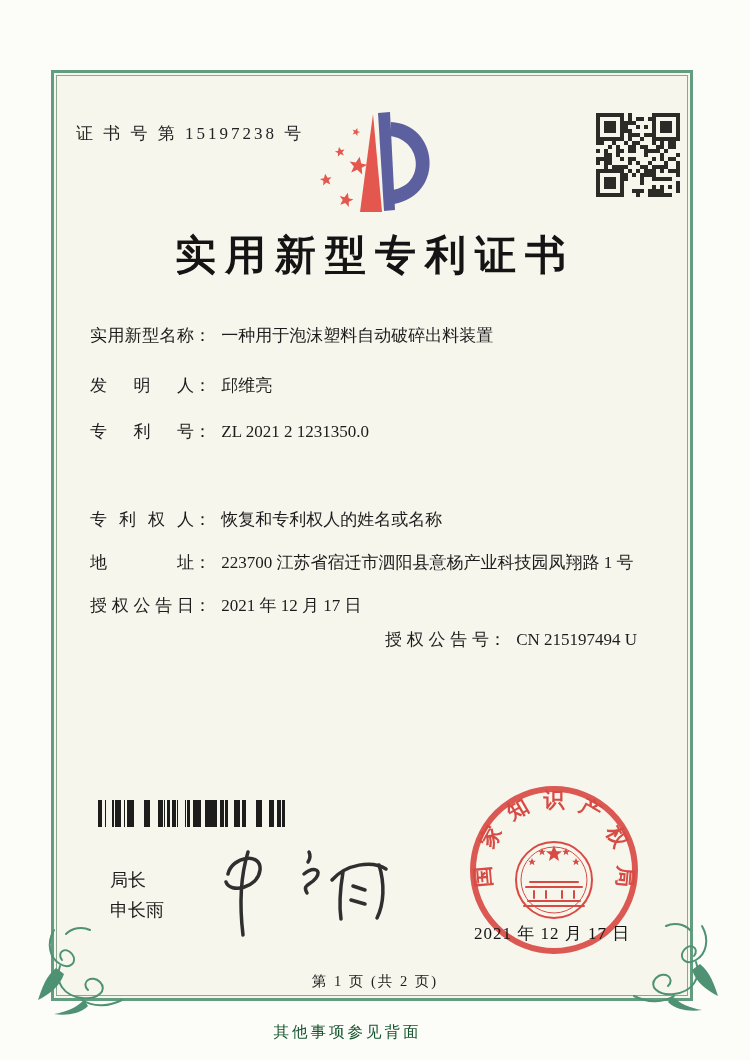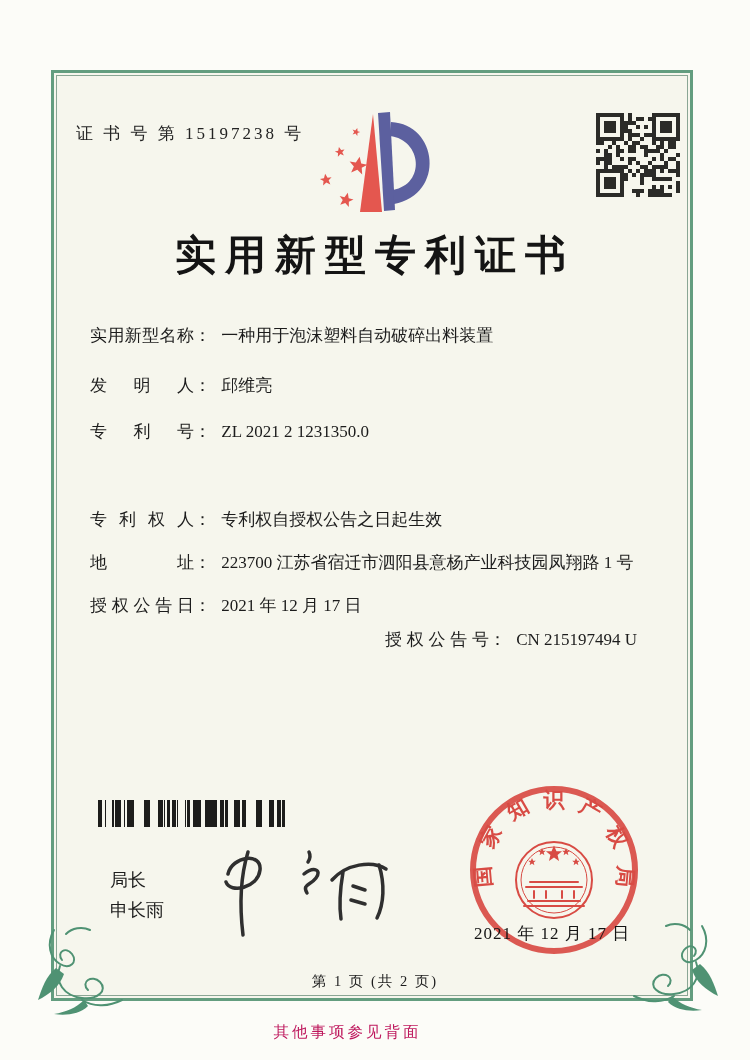--- a/index.html
+++ b/index.html
@@ -61,21 +61,21 @@
   .seal-date{
     position:absolute; left:462px; top:922px; width:180px; text-align:center;
     font-size:17px; letter-spacing:1px; color:#141414; z-index:5;
   }
   .page-num{
     position:absolute; left:0; top:972px; width:750px; text-align:center;
     font-size:14.5px; letter-spacing:2px;
   }
   .back-note{
     position:absolute; left:0; top:1022px; width:695px; text-align:center;
-    font-size:15.5px; letter-spacing:3px; color:#be185d;
+    font-size:15.5px; letter-spacing:3px; color:#14532d;
   }
   .flourish{ position:absolute; z-index:2; }
 </style>
 </head>
 <body>
 
 <div class="page">
 
   <div class="frame"></div>
 
@@ -580,21 +580,21 @@
   <div class="field" style="top:374px">
     <span class="flabel">发明人</span><span>：</span>
     <span class="fvalue">邱维亮</span>
   </div>
   <div class="field" style="top:420px">
     <span class="flabel">专利号</span><span>：</span>
     <span class="fvalue">ZL 2021 2 1231350.0</span>
   </div>
   <div class="field" style="top:508px">
     <span class="flabel">专利权人</span><span>：</span>
-    <span class="fvalue">专利权自授权公告之日起生效</span>
+    <span class="fvalue">恢复和专利权人的姓名或名称</span>
   </div>
   <div class="field" style="top:551px">
     <span class="flabel">地址</span><span>：</span>
     <span class="fvalue">223700 江苏省宿迁市泗阳县意杨产业科技园凤翔路 1 号</span>
   </div>
   <div class="field" style="top:594px">
     <span class="flabel">授权公告日</span><span>：</span>
     <span class="fvalue">2021 年 12 月 17 日</span>
   </div>
   <div class="field2" style="top:628px">

